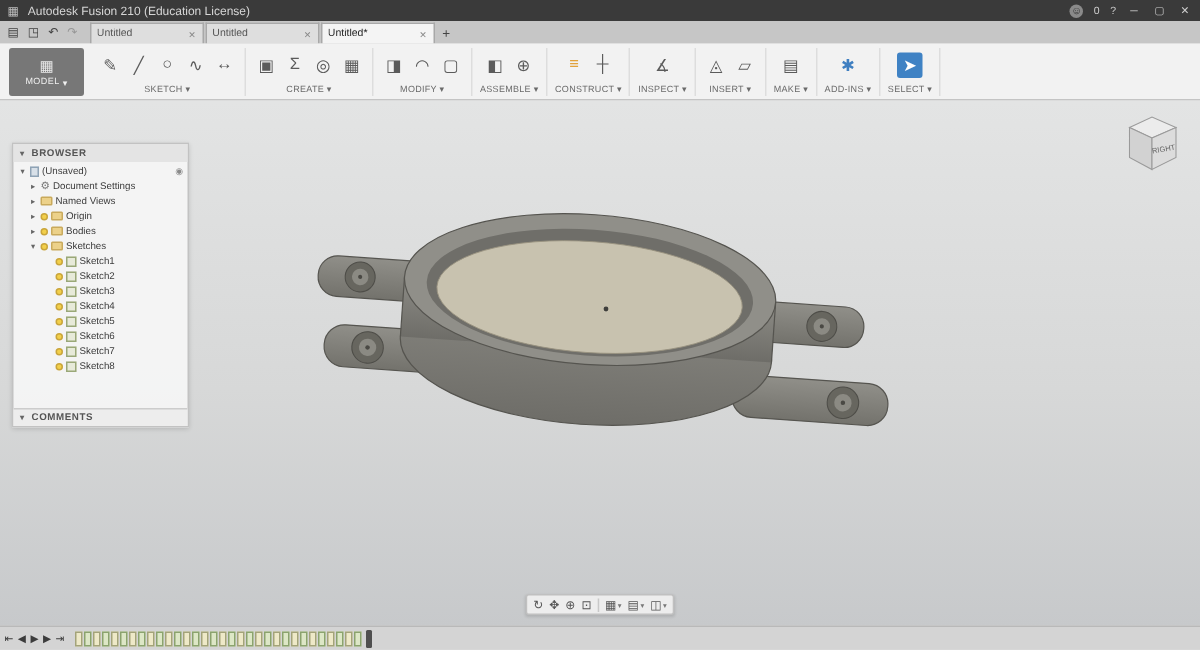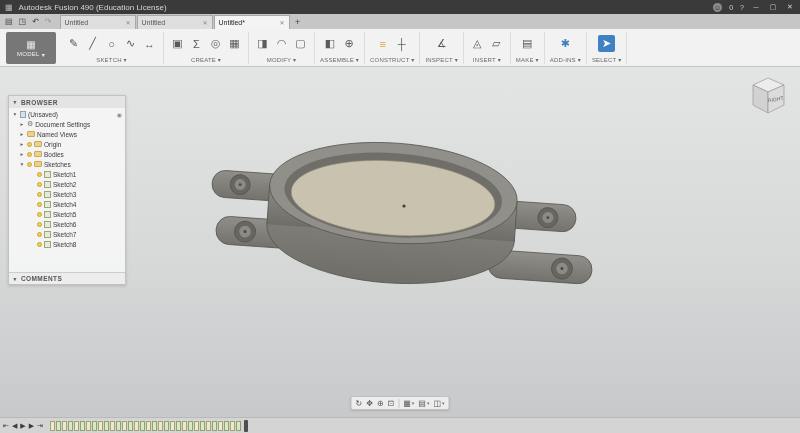--- a/index.html
+++ b/index.html
@@ -77,21 +77,21 @@
   .feat.alt{background:#dde7c6;border-color:#8ba36e;}
   .tl-marker{width:4px;height:12px;background:#4f4f4f;border-radius:1px;margin-left:2px;}
 </style>
 </head>
 <body>
 
 <div class="app">
 
   <div class="titlebar">
     <span class="t-ico">▦</span>
-    <span class="tb-title">Autodesk Fusion 490 (Education License)</span>
+    <span class="tb-title">Autodesk Fusion 210 (Education License)</span>
     <span class="tb-right">
       <span class="tb-avatar">☺</span>
       <span class="tb-badge">0</span>
       <span class="tb-badge">?</span>
       <span class="win-btn">─</span>
       <span class="win-btn">▢</span>
       <span class="win-btn">✕</span>
     </span>
   </div>
 

